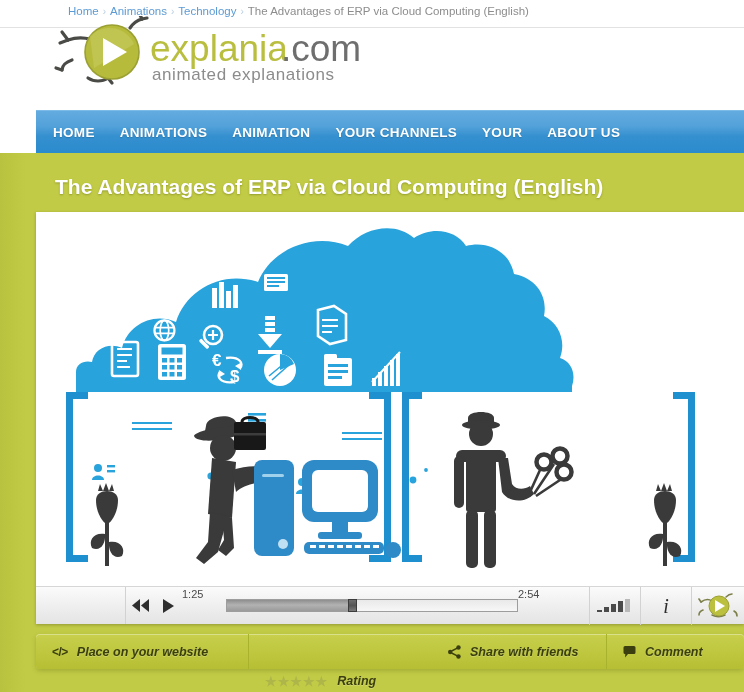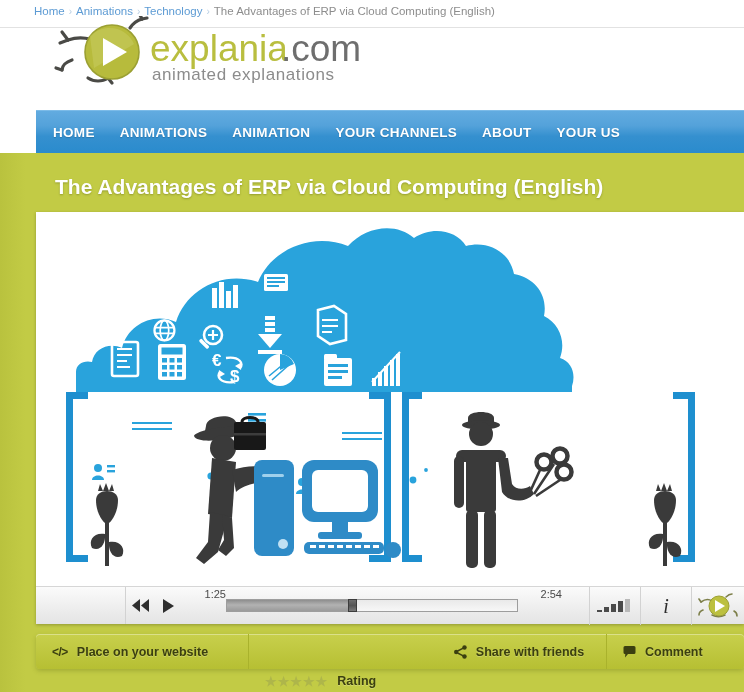--- a/index.html
+++ b/index.html
@@ -8,21 +8,21 @@
     font-family: "Liberation Sans", sans-serif;
     background: #ffffff;
     overflow: hidden;
   }
   #page { position: relative; width: 744px; height: 692px; background: #fff; }
 
   
   .breadcrumb {
     position: absolute; left: 0; top: 0; width: 744px; height: 28px;
     border-bottom: 1px solid #e2e2e2;
-    padding-left: 34px; padding-top: 5px;
+    padding-left: 68px; padding-top: 5px;
     font-size: 11.5px; color: #9a9a9a; white-space: nowrap;
   }
   .breadcrumb a { color: #5d9bd4; text-decoration: none; }
   .breadcrumb .sep { color: #b9cfe4; margin: 0 4px; font-size: 10px; }
   .breadcrumb .current { color: #8d8d8d; }
 
   
   .logo-wrap { position: absolute; left: 50px; top: 16px; width: 310px; height: 70px; }
   .logo-svg { display: block; }
 
@@ -77,21 +77,21 @@
   }
   .ctl-spacer { width: 90px; border-right: 1px solid #d2d2d2; }
   .ctl-group { display: flex; align-items: center; }
   .ctl-btn {
     width: 28px; height: 38px; display: flex; align-items: center; justify-content: center;
     cursor: pointer;
   }
   .t-rewind, .t-play { display: block; }
   .time {
     font-size: 11px; color: #4a4a4a; font-family: "Liberation Sans", sans-serif;
-    width: 44px; text-align: right; padding-top: 1px;
+    width: 44px; text-align: left; padding-top: 1px;
   }
   .scrub {
     position: relative; width: 292px; height: 13px; align-self: center;
     background: linear-gradient(to bottom, #e9e9e9, #f7f7f7);
     border: 1px solid #9d9d9d;
   }
   .scrub-fill {
     position: absolute; left: 0; top: 0; height: 100%; width: 43%;
     background: linear-gradient(to bottom, #8e8e8e, #b2b2b2 45%, #9a9a9a);
   }
@@ -121,26 +121,26 @@
     display: flex; align-items: stretch;
   }
   .action {
     display: flex; align-items: center; gap: 9px;
     padding: 0 16px; cursor: pointer;
     border-right: 1px solid #a9b22c;
     color: #3b3f10; font-size: 12.5px; font-weight: bold;
     white-space: nowrap;
   }
   .action:last-child { border-right: none; }
-  .action .label { text-shadow: 0 1px 0 rgba(255,255,255,0.22); }
+  .action .label { text-shadow: 0 1px 0 rgba(255,255,255,0.22); font-style: italic; }
   .code-icon { font-size: 12px; font-weight: bold; color: #3b3f10; letter-spacing: -0.5px; }
   .stars { display: flex; gap: 2px; color: #aeb64a; font-size: 13px; letter-spacing: 1px; }
   .a-place { width: 213px; }
   .a-rating { width: 183px; margin-top: 47px; }
-  .a-share { width: 175px; justify-content: center; }
+  .a-share { width: 175px; }
   .a-comment { width: 137px; }
 </style>
 </head>
 <body>
 
 <div id="page">
 
   <div class="breadcrumb">
     <a href="#">Home</a><span class="sep">›</span><a href="#">Animations</a><span class="sep">›</span><a href="#">Technology</a><span class="sep">›</span><span class="current">The Advantages of ERP via Cloud Computing (English)</span>
   </div>
@@ -170,22 +170,22 @@
       <text x="231" y="45" font-family="'Liberation Sans', sans-serif" font-size="37" fill="#6e6e6e">.com</text>
       <text x="102" y="64" font-family="'Liberation Sans', sans-serif" font-size="17" letter-spacing="0.6" fill="#8c8c8c">animated explanations</text>
     </svg>
   </div>
 
   <div class="nav">
     <div class="nav-item">HOME</div>
     <div class="nav-item">ANIMATIONS</div>
     <div class="nav-item">ANIMATION</div>
     <div class="nav-item">YOUR CHANNELS</div>
-    <div class="nav-item">ABOUT</div>
-    <div class="nav-item">YOUR US</div>
+    <div class="nav-item">YOUR</div>
+    <div class="nav-item">ABOUT US</div>
   </div>
 
   <div class="olive-band"></div>
   <div class="page-title">The Advantages of ERP via Cloud Computing (English)</div>
 
   <div class="player">
 
     <div class="stage">
       <svg class="stage-svg" width="708" height="374" viewBox="0 0 708 374">
         <rect x="0" y="0" width="708" height="374" fill="#ffffff"></rect>

